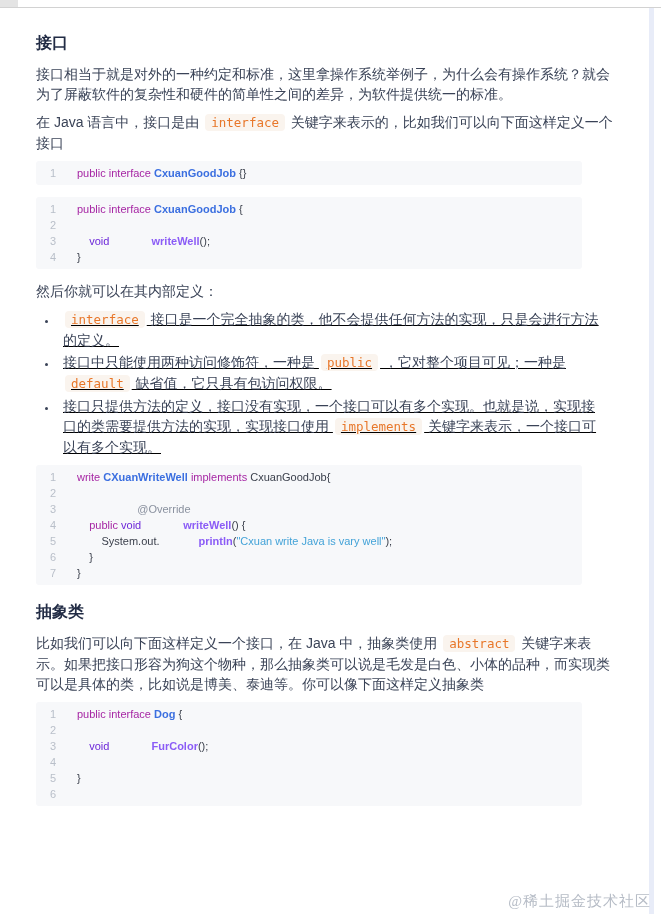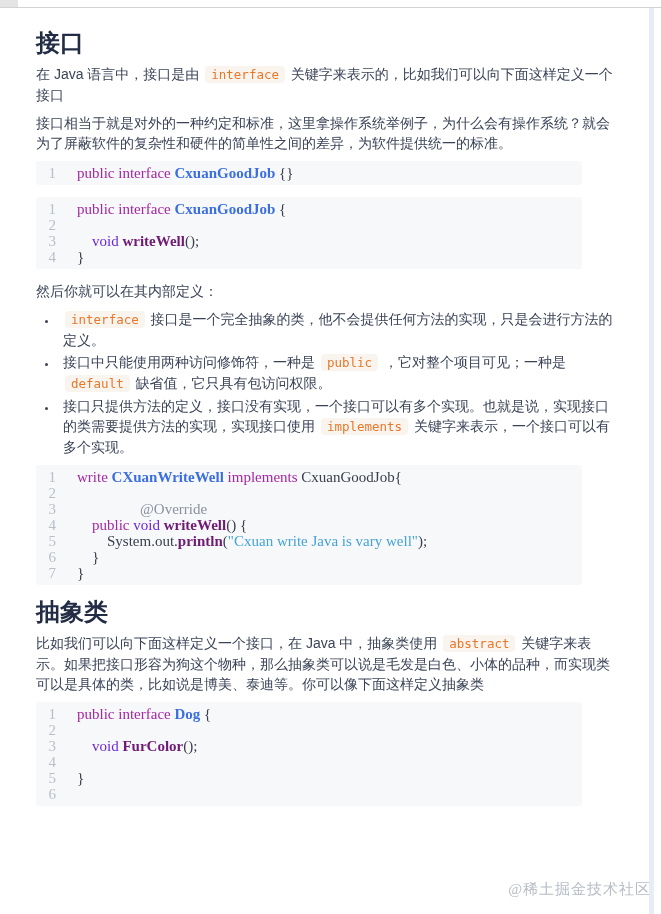--- a/index.html
+++ b/index.html
@@ -3,53 +3,53 @@
 <meta charset="utf-8">
 <style>
   html,body{margin:0;padding:0;background:#fff;}
   body{width:661px;height:914px;overflow:hidden;position:relative;
        font-family:"Liberation Sans","DejaVu Sans",sans-serif;-webkit-font-smoothing:antialiased;}
   .top-border{position:absolute;left:0;top:7px;width:661px;height:1px;background:#d2d2d2;}
   .corner-frag{position:absolute;left:0;top:0;width:18px;height:7px;background:#e4e4e4;}
   .scrollbar-track{position:absolute;left:649px;top:8px;bottom:0;width:5px;background:#e8ecf8;}
   .article{position:absolute;left:0;top:8px;right:0;bottom:0;overflow:hidden;
            padding:22px 45px 0 36px;box-sizing:border-box;}
-  h2{font-size:24px;line-height:26px;font-weight:bold;color:#222c45;margin:0 0 8px 0;}
+  h2{font-size:16px;line-height:26px;font-weight:bold;color:#222c45;margin:0 0 8px 0;}
   h2.h2-later{margin-top:14px;}
   p{font-size:14px;line-height:20px;color:#3a4357;margin:0 0 8px 0;}
-  ul{margin:2px 2px 8px 0;padding-left:22px;}
+  ul{margin:2px 16px 8px 0;padding-left:22px;text-decoration:underline;}
   li{font-size:14px;line-height:20px;color:#3a4357;padding-left:5px;margin:0 0 2px 0;}
   li::marker{color:#3a4357;font-size:11px;}
   .inline-code{font-family:"DejaVu Sans Mono",monospace;font-size:12.5px;color:#e8772a;
                background:#faf4ee;border-radius:4px;padding:1px 6px;margin:0 2px;}
   .codeblock{width:546px;background:#f7f8fa;border-radius:3px;margin:8px 0 12px 0;padding:4px 0;}
-  .code-line{white-space:pre;font-family:Liberation Serif, serif;font-size:15px;
+  .code-line{white-space:pre;font-family:Liberation Sans, sans-serif;font-size:11px;
              line-height:16px;height:16px;color:#3a3f4b;}
   .ln{display:inline-block;width:20px;margin-right:21px;text-align:right;color:#b9bfc9;}
   .tk-kw{color:#a626a4;}
   .tk-cls{color:#3b6fe0;font-weight:bold;}
   .tk-ty{color:#6d28d9;}
-  .tk-fn{color:#701a75;font-weight:bold;}
+  .tk-fn{color:#8b5cf6;font-weight:bold;margin-left:39px;}
   .tk-str{color:#44a3d8;}
   .tk-ann{color:#8a919f;margin-left:48px;}
   .tk-pl{color:#3a3f4b;}
-  .watermark{position:absolute;right:10px;bottom:15px;font-family:"Liberation Serif","DejaVu Serif",serif;
+  .watermark{position:absolute;right:10px;bottom:3px;font-family:"Liberation Serif","DejaVu Serif",serif;
              font-size:15px;color:#b6bcc6;letter-spacing:1px;}
 </style>
 </head>
 <body>
 
 <div class="corner-frag"></div>
 <div class="top-border"></div>
 <div class="scrollbar-track"></div>
 
 <main class="article">
     <h2>接口</h2>
+    <p><span class="text-run">接口相当于就是对外的一种约定和标准，这里拿操作系统举例子，为什么会有操作系统？就会为了屏蔽软件的复杂性和硬件的简单性之间的差异，为软件提供统一的标准。</span></p>
     <p><span class="text-run">在 Java 语言中，接口是由 </span><code class="inline-code">interface</code><span class="text-run"> 关键字来表示的，比如我们可以向下面这样定义一个接口</span></p>
-    <p><span class="text-run">接口相当于就是对外的一种约定和标准，这里拿操作系统举例子，为什么会有操作系统？就会为了屏蔽软件的复杂性和硬件的简单性之间的差异，为软件提供统一的标准。</span></p>
     <div class="codeblock">
       <div class="code-line"><span class="ln">1</span><span class="tok tk-kw">public interface </span><span class="tok tk-cls">CxuanGoodJob</span><span class="tok tk-pl"> {}</span></div>
     </div>
     <div class="codeblock">
       <div class="code-line"><span class="ln">1</span><span class="tok tk-kw">public interface </span><span class="tok tk-cls">CxuanGoodJob</span><span class="tok tk-pl"> {</span></div>
       <div class="code-line"><span class="ln">2</span></div>
       <div class="code-line"><span class="ln">3</span><span class="tok tk-pl">    </span><span class="tok tk-ty">void</span><span class="tok tk-pl"> </span><span class="tok tk-fn">writeWell</span><span class="tok tk-pl">();</span></div>
       <div class="code-line"><span class="ln">4</span><span class="tok tk-pl">}</span></div>
     </div>
     <p><span class="text-run">然后你就可以在其内部定义：</span></p>

